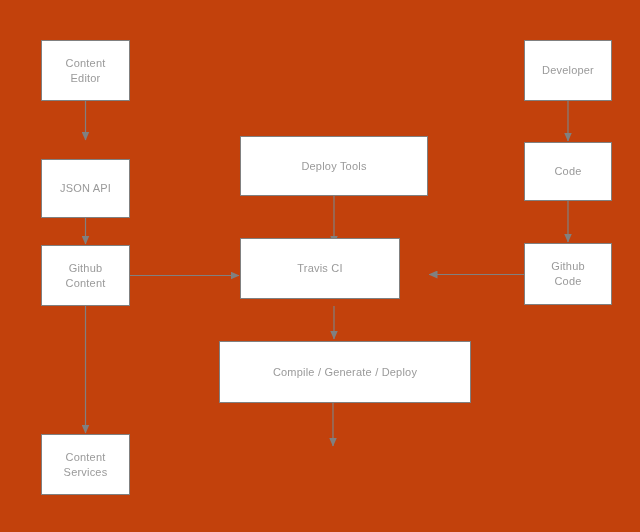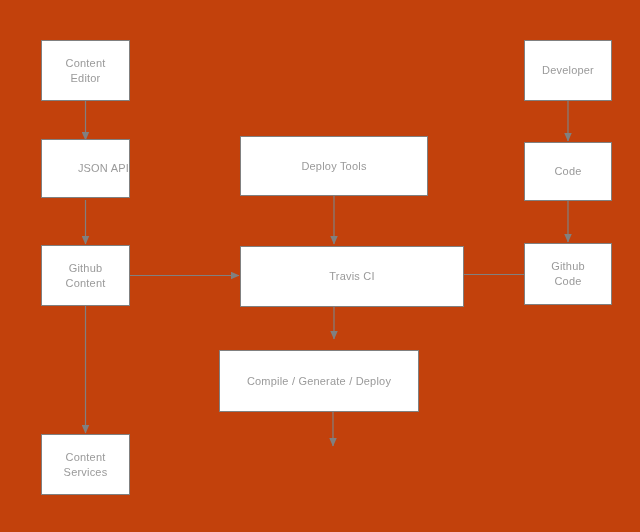--- a/index.html
+++ b/index.html
@@ -76,43 +76,43 @@
     <line x1="568" y1="101" x2="568" y2="141" stroke="#808080" stroke-width="1.2" marker-end="url(#arrowhead)"></line>
 
     <line x1="568" y1="201" x2="568" y2="242" stroke="#808080" stroke-width="1.2" marker-end="url(#arrowhead)"></line>
   </svg>
 
   <div class="node" style="left: 41px; top: 40px; width: 89px; height: 61px;">
     <span class="node-label">Content
 Editor</span>
   </div>
 
-  <div class="node" style="left: 41px; top: 139px; width: 89px; height: 59px; justify-content: flex-end;">
+  <div class="node" style="left: 41px; top: 159px; width: 89px; height: 59px;">
     <span class="node-label">JSON API</span>
   </div>
 
   <div class="node" style="left: 41px; top: 245px; width: 89px; height: 61px;">
     <span class="node-label">Github
 Content</span>
   </div>
 
   <div class="node" style="left: 41px; top: 434px; width: 89px; height: 61px;">
     <span class="node-label">Content
 Services</span>
   </div>
 
   <div class="node" style="left: 240px; top: 136px; width: 188px; height: 60px;">
     <span class="node-label">Deploy Tools</span>
   </div>
 
-  <div class="node" style="left: 240px; top: 246px; width: 224px; height: 61px;">
+  <div class="node" style="left: 240px; top: 238px; width: 160px; height: 61px;">
     <span class="node-label">Travis CI</span>
   </div>
 
-  <div class="node" style="left: 219px; top: 350px; width: 200px; height: 62px;">
+  <div class="node" style="left: 219px; top: 341px; width: 252px; height: 62px;">
     <span class="node-label">Compile / Generate / Deploy</span>
   </div>
 
 
   <div class="node" style="left: 524px; top: 40px; width: 88px; height: 61px;">
     <span class="node-label">Developer</span>
   </div>
 
   <div class="node" style="left: 524px; top: 142px; width: 88px; height: 59px;">
     <span class="node-label">Code</span>

